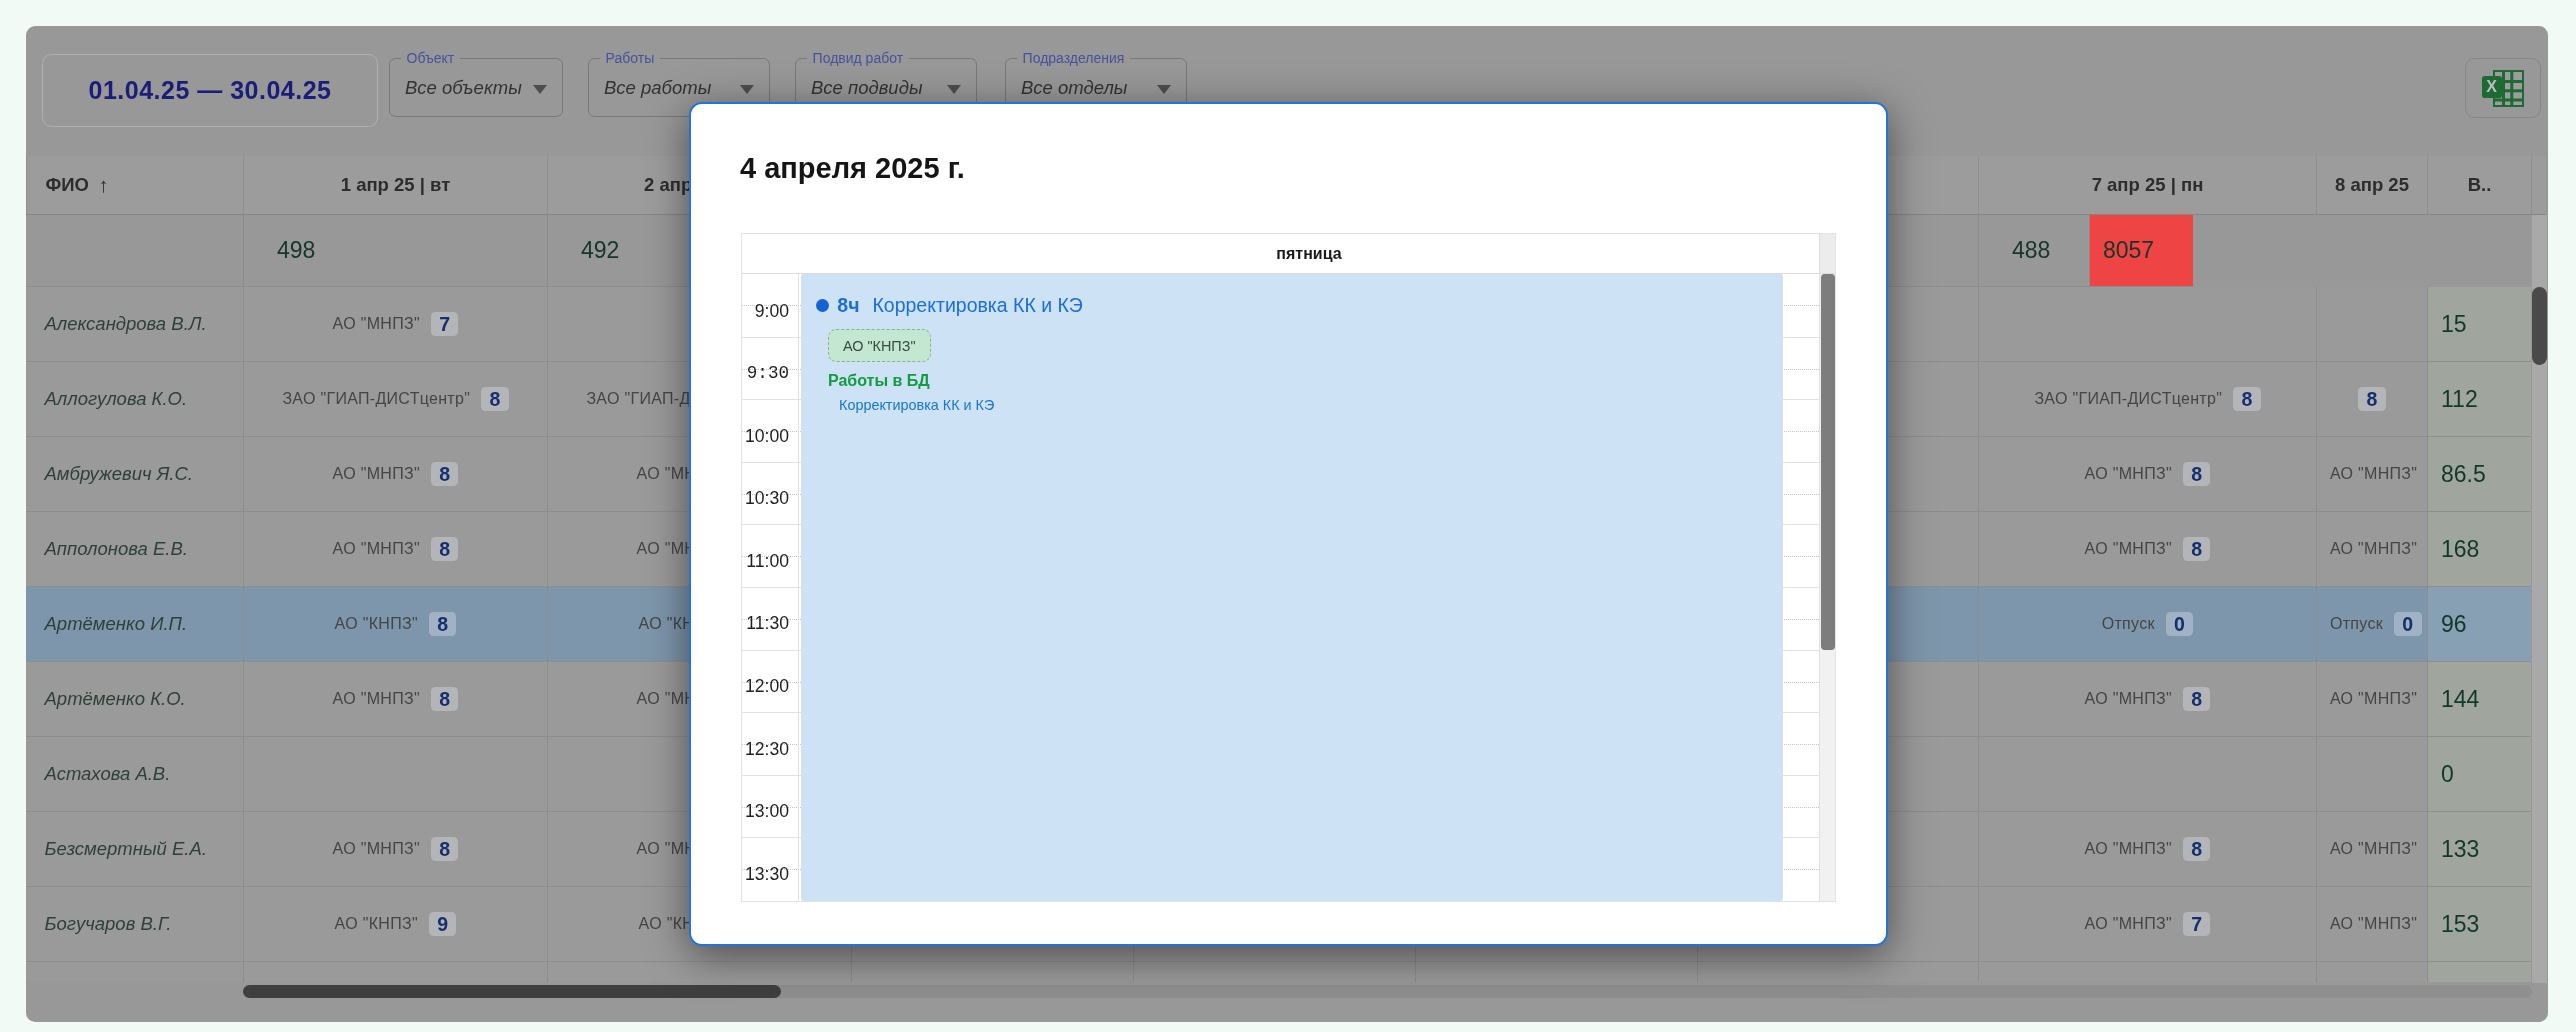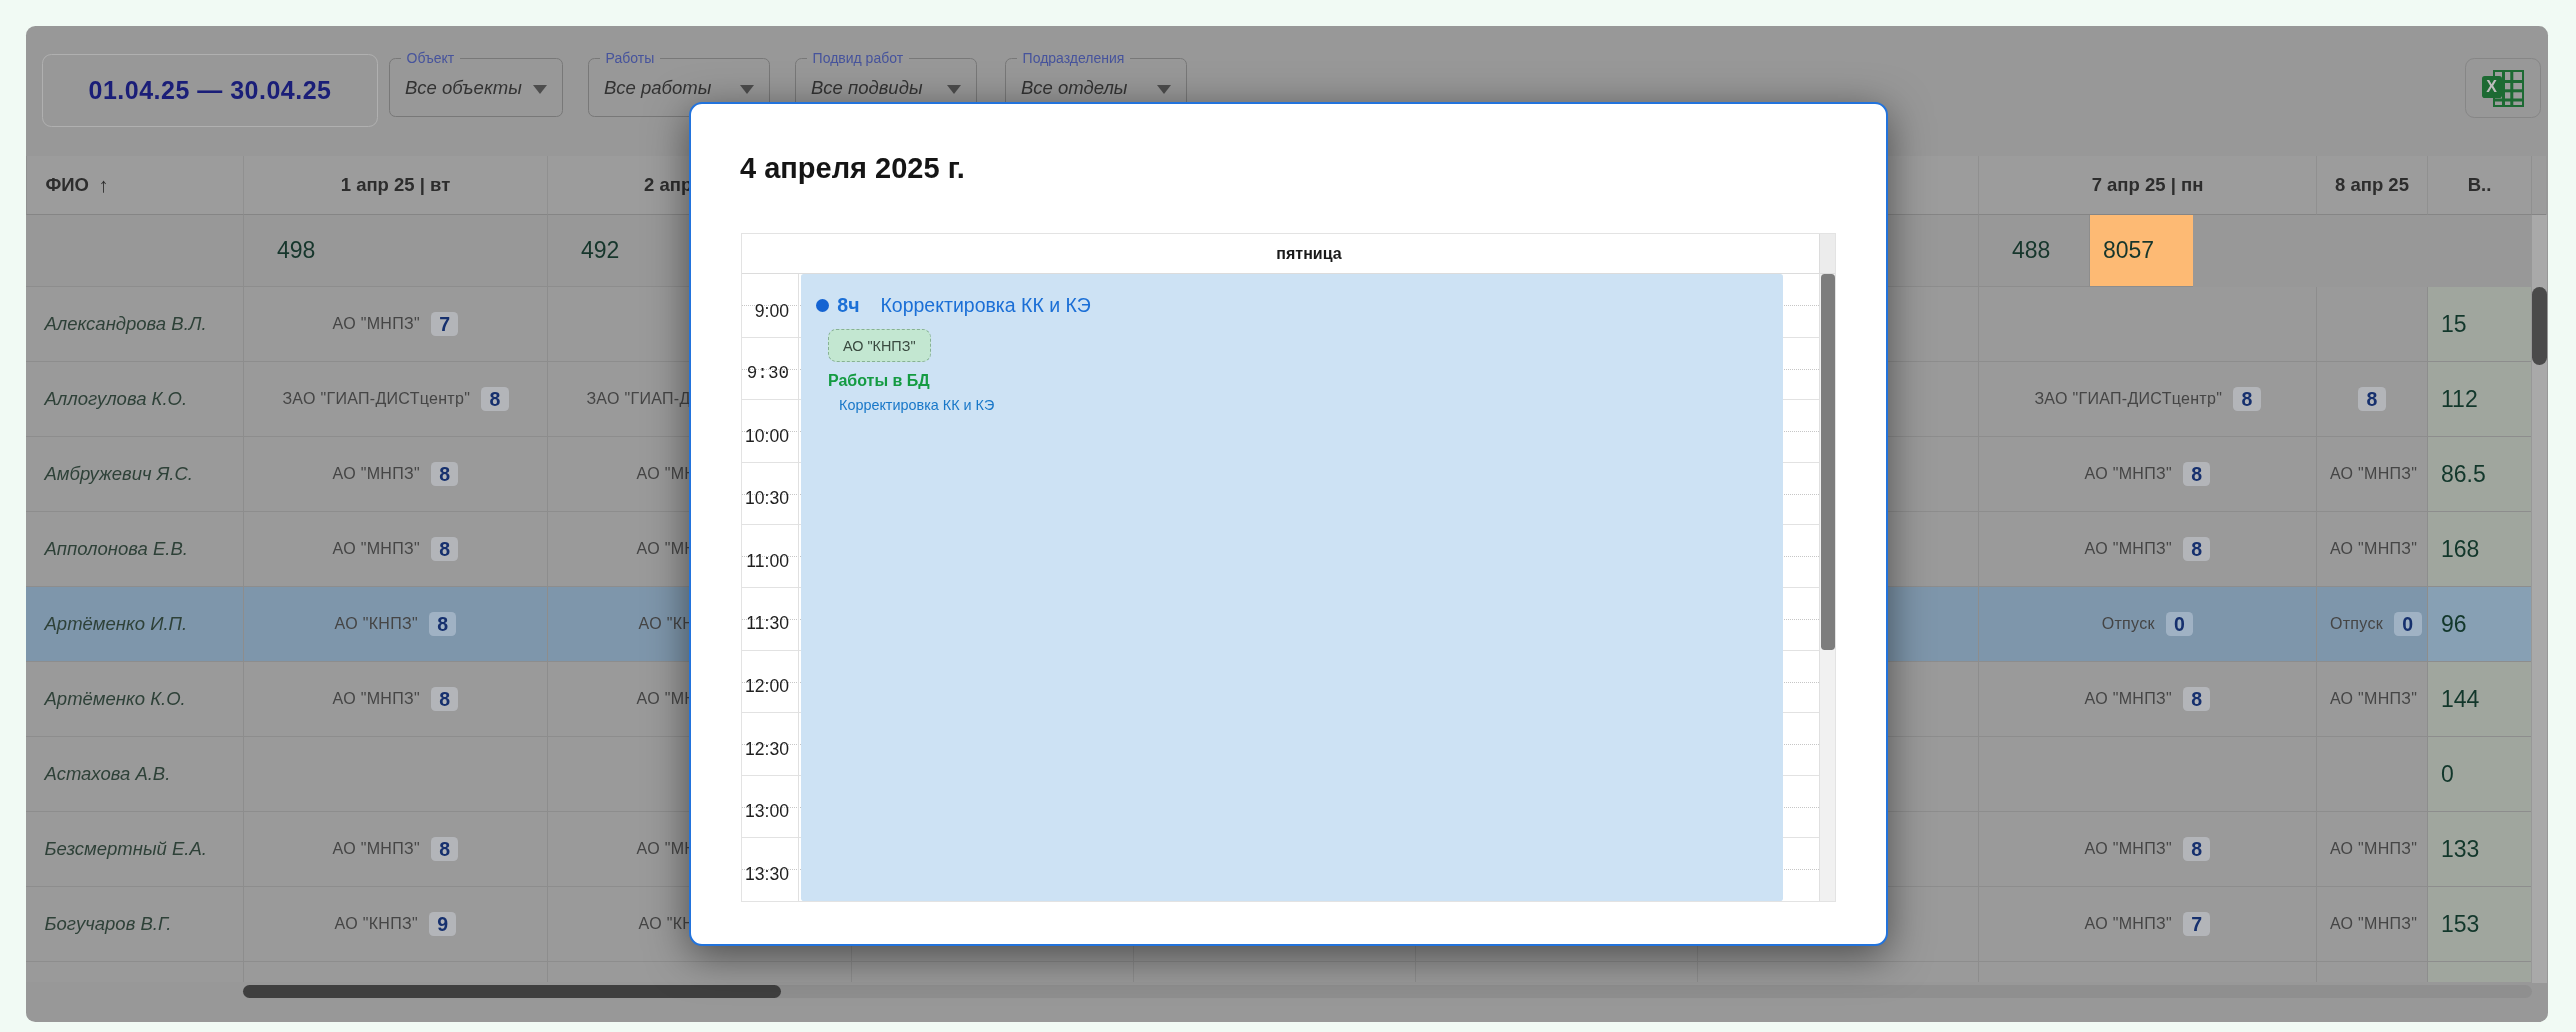--- a/index.html
+++ b/index.html
@@ -27,21 +27,21 @@
   .hrow .cell.first{justify-content:flex-start;padding-left:18.5px;}
   .sortarrow{font-weight:400;margin-left:9.3px;font-size:20.4px;}
   .trow-totals .cell{height:72px;font-size:23px;color:#16362c;font-weight:500;justify-content:flex-start;padding-left:33px;}
   .trow-totals .cell.sumcol{padding-left:13px;}
   .drow .cell{height:75px;background:#9a9a9a;}
   .drow .cell.namecol{font-style:italic;font-size:18.5px;color:#2e4138;padding-left:18.5px;}
   .drow .cell.daycol{justify-content:center;}
   .drow .cell.clipcol{justify-content:flex-start;padding-left:13px;}
   .drow .cell.clipcol.centered{justify-content:center;padding-left:0;}
   .drow .cell.sumcol{background:#a0a69e;justify-content:flex-start;padding-left:13px;font-size:23px;color:#12372b;font-weight:400;}
-  .sumcol{background:#fdba74;}
+  .sumcol{background:#ef4444;}
   .drow.hl .cell{background:#7e96ab;}
   .drow.hl .cell.sumcol{background:#87a0b4;}
   .org{font-size:16px;color:#454545;letter-spacing:0.3px;}
   .badge{margin-left:11px;background:rgba(230,238,250,0.33);border-radius:4.6px;padding:0.9px 8.3px;font-size:19.5px;font-weight:bold;color:#16306e;}
   .partialrow .cell{height:19.5px;border-bottom:none;background:#9a9a9a;}
   .partialrow .cell.sumcol{background:#a0a69e;}
 
   .hsb-track{position:absolute;left:217px;top:959px;width:2289px;height:13px;background:#8f8f8f;border-radius:6.5px;}
   .hsb-thumb{position:absolute;left:0;top:0;width:538px;height:13px;background:#3f3f3f;border-radius:6.5px;}
   .vsb-track{position:absolute;left:2506px;top:189px;width:15px;height:768px;background:#a9a9a9;}
@@ -58,21 +58,21 @@
   .cal-body{position:relative;height:627px;overflow:hidden;}
   .cal-body .gutter-line{position:absolute;left:56px;top:0;bottom:0;border-left:0.9px solid #e0e0e0;}
   .slot{position:absolute;left:0;width:100%;height:63px;border-top:0.9px solid #e2e2e2;box-sizing:border-box;}
   .slot.firstslot{border-top:none;}
   .slot::after{content:"";position:absolute;left:0;right:0;top:31px;border-top:0.9px dotted #c6c6c6;}
   .slot-label{position:absolute;left:0;width:47px;text-align:right;font-size:17.6px;color:#1f1f1f;z-index:3;background:transparent;margin-top:20px;}
 
   .event{position:absolute;left:59px;top:0;width:982px;height:627px;background:#cde2f4;border-radius:2.8px;z-index:2;padding:20.4px 0 0 15px;box-sizing:border-box;cursor:pointer;}
   .ev-line1{display:flex;align-items:center;}
   .ev-dot{width:13px;height:13px;border-radius:50%;background:#1463d2;margin-right:8.3px;flex:0 0 auto;}
-  .ev-hours{font-size:19.5px;font-weight:bold;color:#1b6fd6;margin-right:21px;}
+  .ev-hours{font-size:19.5px;font-weight:bold;color:#1b6fd6;margin-right:13px;}
   .ev-title{font-size:19.5px;color:#1b6fd6;}
   .ev-tag{display:inline-block;margin:12px 0 0 12px;padding:7.4px 14px;background:#c3e7d1;border:1.9px dashed #87b194;border-radius:8.3px;font-size:14.4px;color:#39493f;}
   .ev-worktype{margin:10.2px 0 0 12px;font-size:16px;font-weight:bold;color:#149b42;}
   .ev-subtype{margin:6.5px 0 0 23px;font-size:14.4px;color:#1877c8;}
 
   .cal-sb{position:absolute;right:0;top:0;bottom:0;width:16px;background:#f1f1f1;border-left:0.9px solid #e0e0e0;box-sizing:border-box;z-index:4;}
   .cal-sb-thumb{position:absolute;left:0.9px;top:0;width:14px;height:376px;background:#7d7d7d;border-radius:3.7px;}
 
   
   .xicon{position:relative;width:43px;height:37px;}

